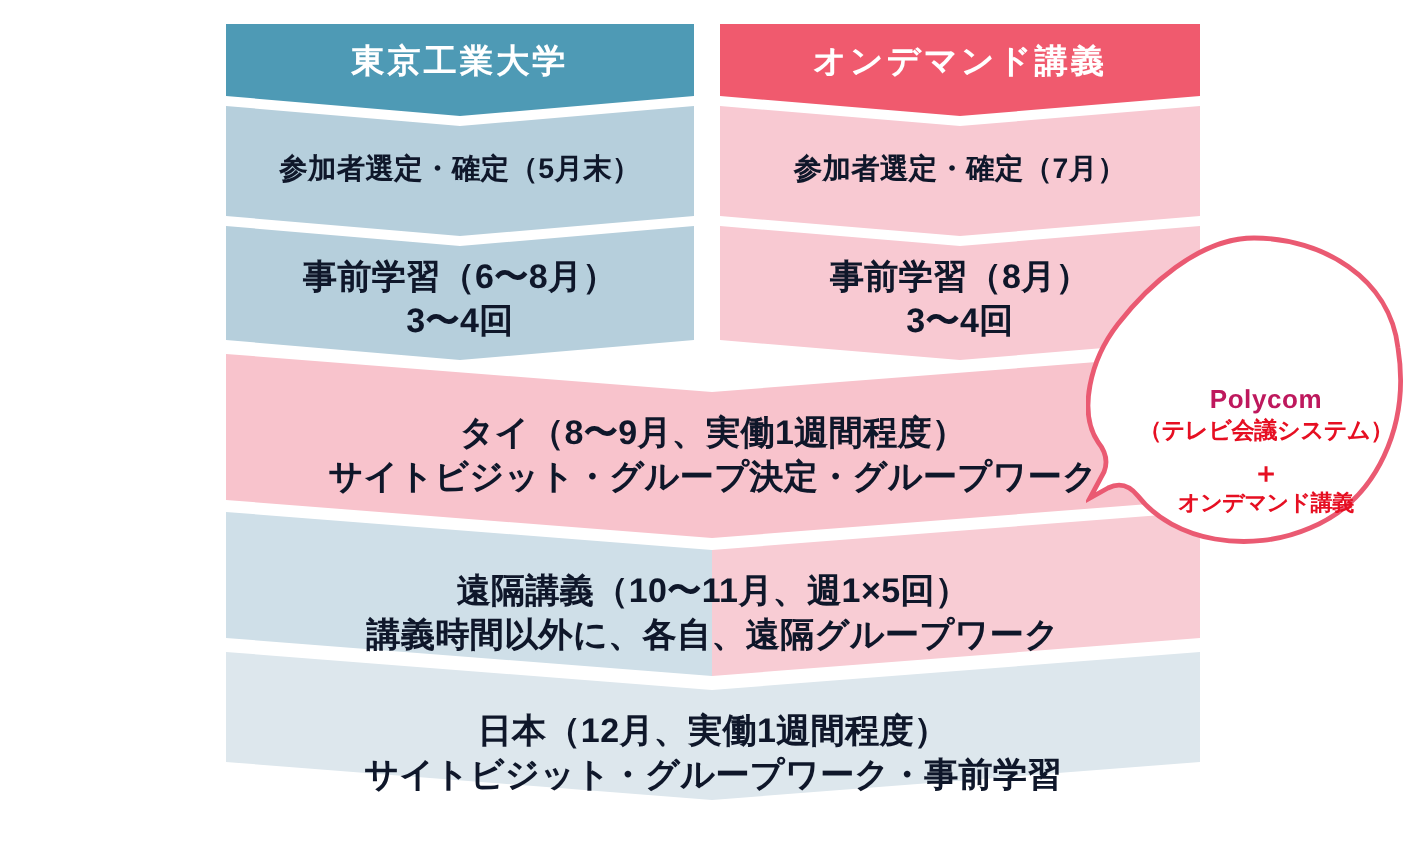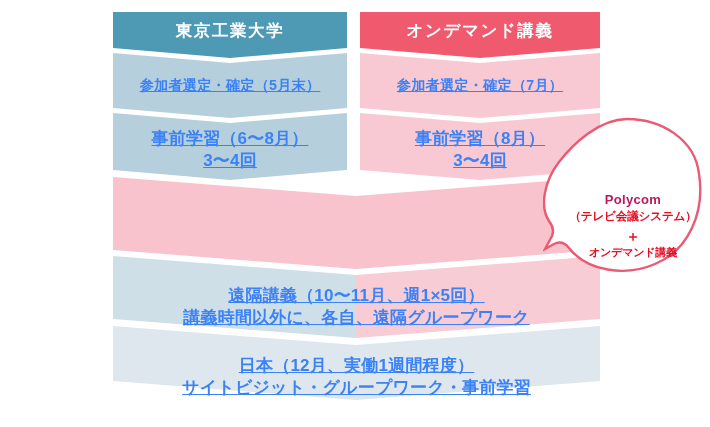--- a/index.html
+++ b/index.html
@@ -27,26 +27,25 @@
     position: absolute;
     left: 0;
     top: 0;
     width: 710px;
     height: 427px;
   }
 
   .label {
     position: absolute;
     text-align: center;
-    color: #3b82f6;
+    color: #0f172a;
     line-height: 1.30;
     white-space: pre-line;
     letter-spacing: 0.2px;
     font-weight: bold;
-    text-decoration: underline;
   }
 
   .hdr-label {
     color: #ffffff;
     font-size: 16.5px;
     font-weight: bold;
     letter-spacing: 1.6px;
     text-align: center;
     position: absolute;
   }
@@ -119,20 +118,22 @@
   <div class="label row-label" style="left:113px; top:76px; width:234px;">参加者選定・確定（5月末）</div>
 
   <div class="label row-label" style="left:360px; top:76px; width:240px;">参加者選定・確定（7月）</div>
 
   <div class="label row-label two-line" style="left:113px; top:128px; width:234px;">事前学習（6〜8月）
 3〜4回</div>
 
   <div class="label row-label two-line" style="left:360px; top:128px; width:240px;">事前学習（8月）
 3〜4回</div>
 
+  <div class="label row-label two-line" style="left:113px; top:206px; width:487px;">タイ（8〜9月、実働1週間程度）
+サイトビジット・グループ決定・グループワーク</div>
 
   <div class="label row-label two-line" style="left:113px; top:285px; width:487px;">遠隔講義（10〜11月、週1×5回）
 講義時間以外に、各自、遠隔グループワーク</div>
 
   <div class="label row-label two-line" style="left:113px; top:355px; width:487px;">日本（12月、実働1週間程度）
 サイトビジット・グループワーク・事前学習</div>
 
   <div id="callout">
     <svg width="166" height="162" viewBox="0 0 166 162" xmlns="http://www.w3.org/2000/svg">
       <path d="M84,3

